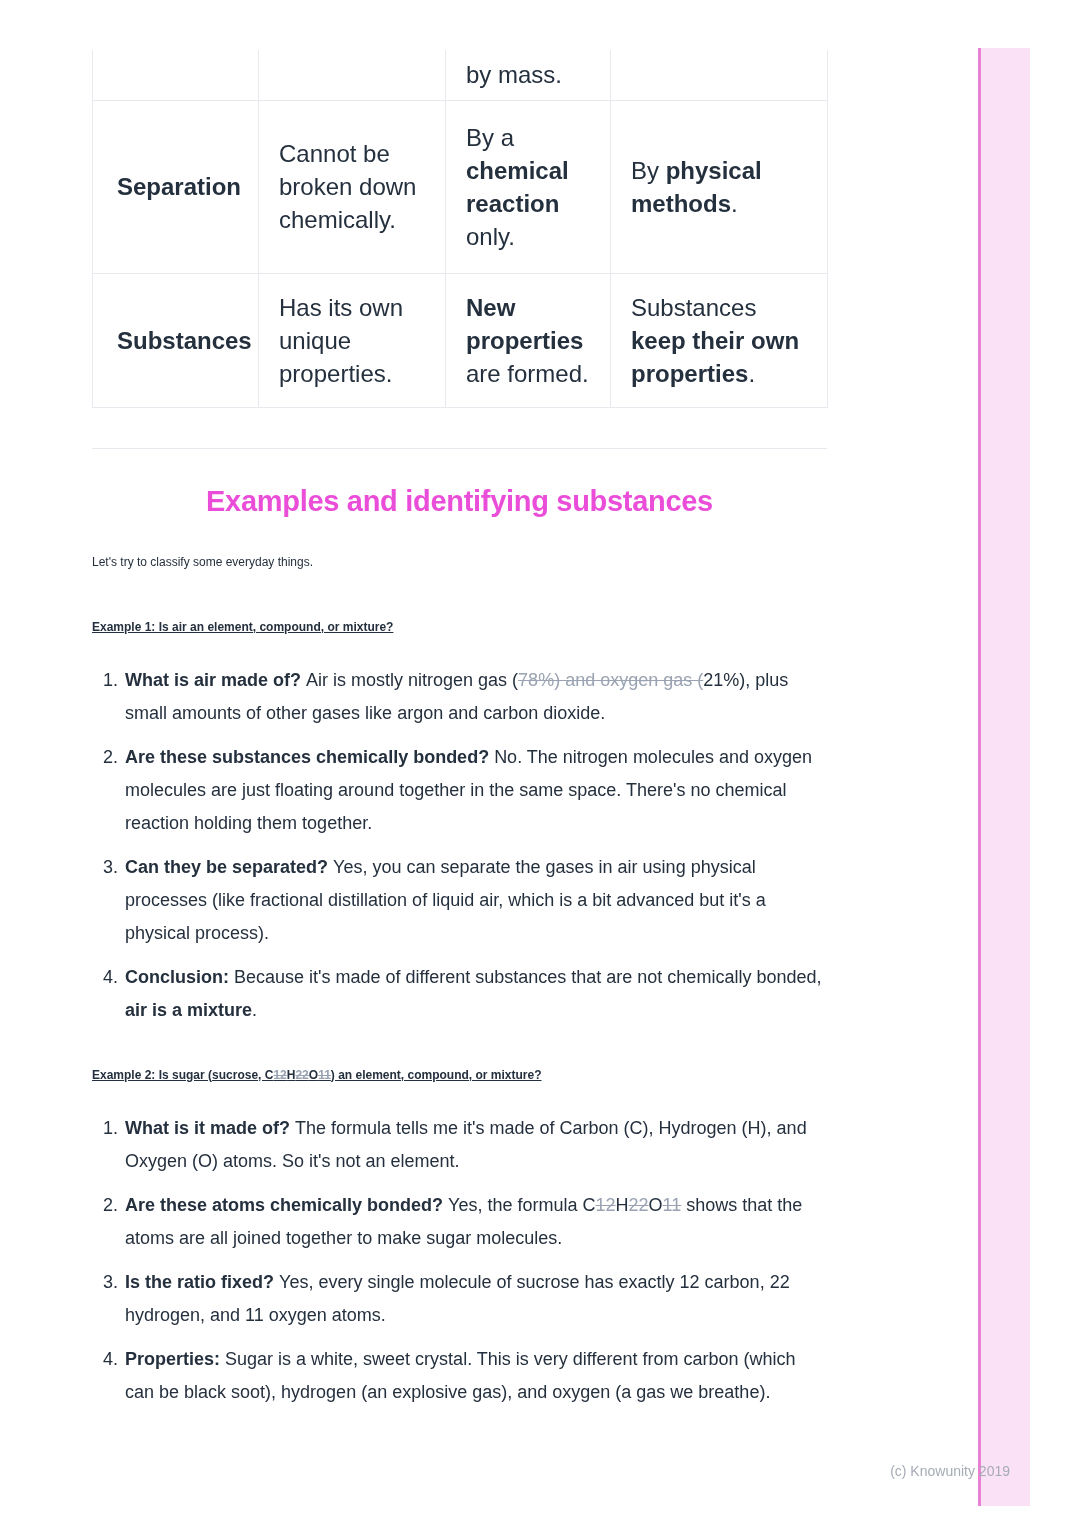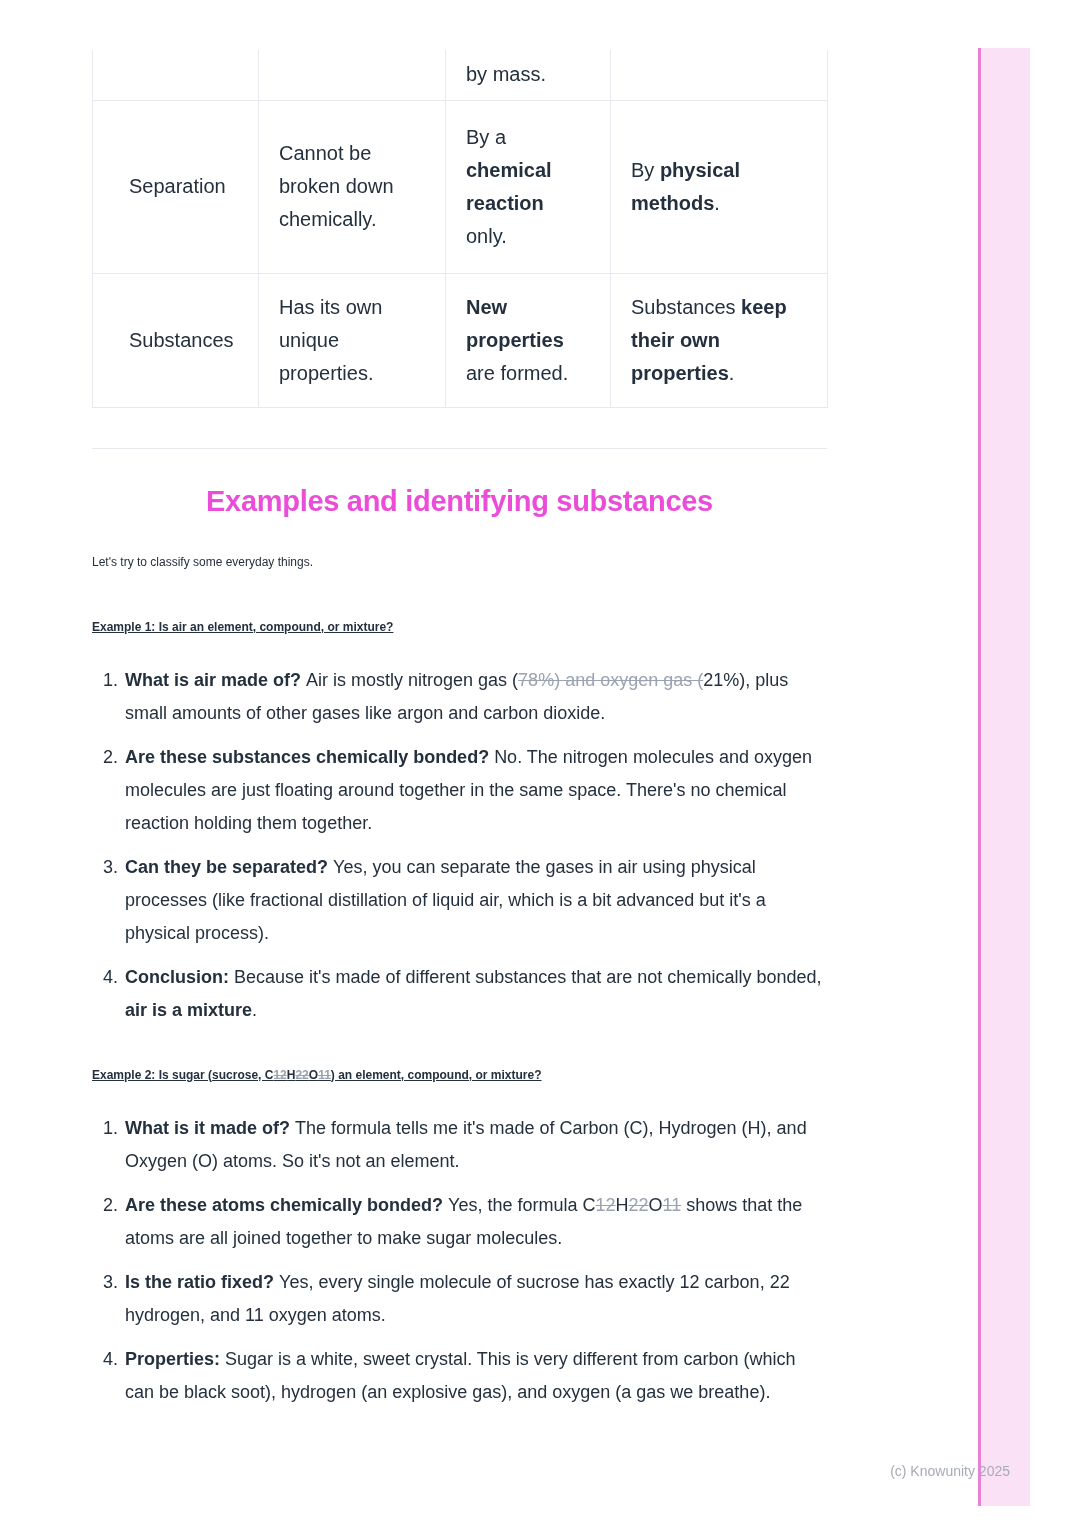--- a/index.html
+++ b/index.html
@@ -29,28 +29,28 @@
   }
 
   .content{position:absolute;left:92px;top:50px;width:735px;z-index:2;}
 
   
   table.cmp{border-collapse:collapse;width:735px;table-layout:fixed;}
   table.cmp td{
     border:1px solid var(--border);
     vertical-align:middle;
     padding:10px 20px;
-    font-size:20px;
+    font-size:24px;
     line-height:33px;
     color:var(--text);
   }
   table.cmp tr.r0 td{border-top:none;height:50px;padding-top:2px;padding-bottom:2px;}
   table.cmp tr.r1{height:173px;}
   table.cmp tr.r2{height:134px;}
-  table.cmp td.th{font-weight:400;padding-left:36px;}
+  table.cmp td.th{font-weight:700;padding-left:24px;}
 
   .divider{border:none;border-top:1px solid var(--border);margin:40px 0 0 0;}
 
   .heading{
     margin:36px 0 0 0;
     font-size:29px;line-height:32px;
     font-weight:800;letter-spacing:-0.3px;
     color:var(--accent);
     text-align:center;
   }
@@ -135,15 +135,15 @@
 
     <ol class="num-list">
       <li><span class="b">What is it made of? </span><span>The formula tells me it's made of Carbon (C), Hydrogen (H), and Oxygen (O) atoms. So it's not an element.</span></li>
       <li><span class="b">Are these atoms chemically bonded? </span><span>Yes, the formula C</span><span class="s">12</span><span>H</span><span class="s">22</span><span>O</span><span class="s">11</span><span> shows that the atoms are all joined together to make sugar molecules.</span></li>
       <li><span class="b">Is the ratio fixed? </span><span>Yes, every single molecule of sucrose has exactly 12 carbon, 22 hydrogen, and 11 oxygen atoms.</span></li>
       <li><span class="b">Properties: </span><span>Sugar is a white, sweet crystal. This is very different from carbon (which can be black soot), hydrogen (an explosive gas), and oxygen (a gas we breathe).</span></li>
     </ol>
 
   </main>
 
-  <div class="footer">(c) Knowunity 2025</div>
+  <div class="footer">(c) Knowunity 2019</div>
 
 </div>
 
 </body></html>

